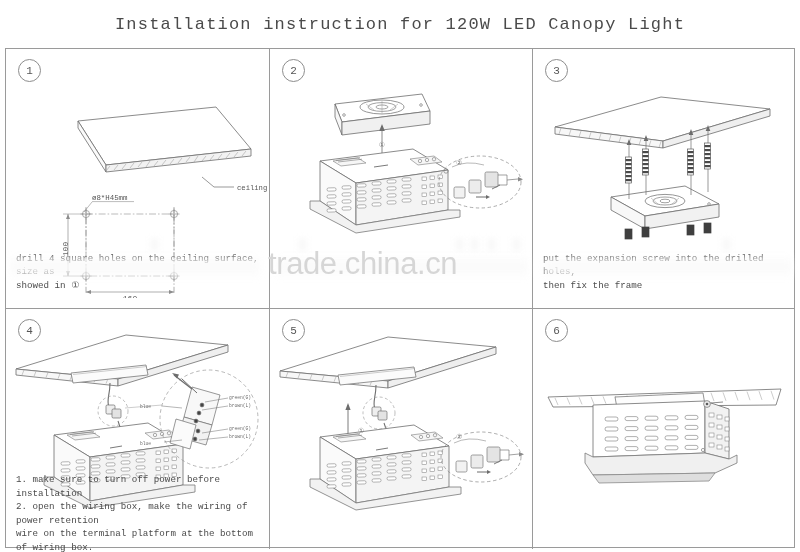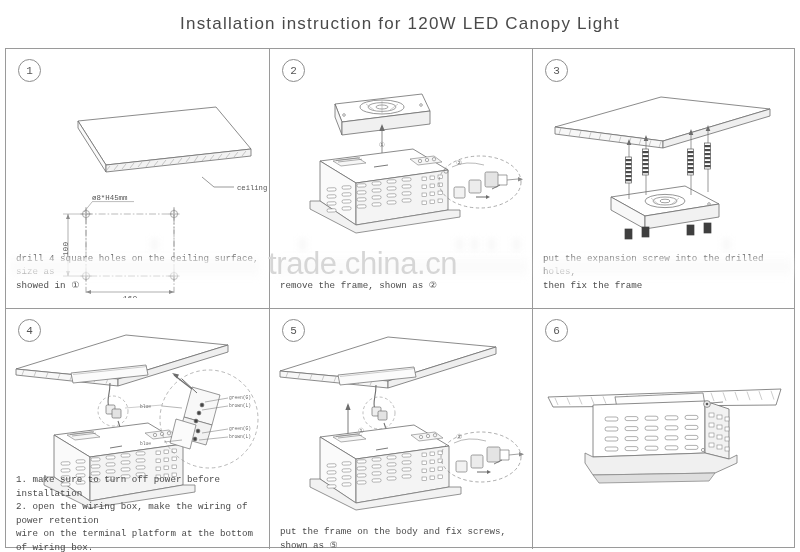--- a/index.html
+++ b/index.html
@@ -10,21 +10,21 @@
   }
   #sheet{position:absolute;inset:0;width:800px;height:552px;}
 
   
   .title-bar{
     position:absolute;left:0;top:0;width:800px;height:48px;
     display:flex;align-items:center;justify-content:center;
   }
   .title-text{
     font-size:17px;letter-spacing:1.2px;color:#4a4a4a;white-space:nowrap;
-    font-family:Liberation Sans, sans-serif;
+    font-family:Liberation Mono, monospace;
   }
 
   
   .frame{
     position:absolute;left:5px;top:48px;width:790px;height:500px;
     border:1px solid #9a9a9a;box-sizing:border-box;
   }
   .vline{position:absolute;top:0;width:1px;height:500px;background:#9a9a9a;}
   .hline{position:absolute;left:0;width:788px;height:1px;background:#9a9a9a;}
 
@@ -261,21 +261,20 @@
           <rect x="215" y="123" width="13" height="15" rx="1.6" fill="#e4e4e4" stroke="#7a7a7a"></rect>
           <path d="M228,126 l9,0 l0,10 l-9,0" stroke="#7a7a7a"></path>
           <line x1="237" y1="131" x2="248" y2="130" stroke="#7a7a7a"></line>
           <path d="M248,128 l5,2.2 l-5,2.2 z" fill="#8a8a8a" stroke="none"></path>
 
           <path d="M206,148 l10,0" stroke="#6d6d6d" stroke-width="1"></path>
           <path d="M216,146 l4,2 l-4,2 z" fill="#6d6d6d" stroke="none"></path>
           <path d="M222,140 l8,-4" stroke="#6d6d6d" stroke-width="0.9"></path>
         </g>
       </svg>
-      <div class="caption">remove the frame, shown as ②</div>
     </div>
 
     <div class="panel pw" style="left:527px;top:0;">
       <div class="step-badge">3</div>
       <svg class="art" viewBox="0 0 262 249">
         <g fill="none" stroke="#6d6d6d" stroke-width="0.8">
 
           <path d="M22,78 L128,48 L237,60 L130,92 Z" fill="#fff"></path>
           <path d="M22,78 L22,85 L130,99 L130,92 Z" fill="#f7f7f7"></path>
           <path d="M130,92 L237,60 L237,67 L130,99 Z" fill="#efefef"></path>
@@ -592,21 +591,20 @@
           <rect x="201" y="146" width="12" height="13" rx="1.6" fill="#ececec" stroke="#7a7a7a"></rect>
           <rect x="217" y="138" width="13" height="15" rx="1.6" fill="#e4e4e4" stroke="#7a7a7a"></rect>
           <path d="M230,141 l9,0 l0,10 l-9,0" stroke="#7a7a7a"></path>
           <line x1="239" y1="146" x2="249" y2="145" stroke="#7a7a7a"></line>
           <path d="M249,143 l5,2.2 l-5,2.2 z" fill="#8a8a8a" stroke="none"></path>
           <path d="M207,163 l10,0" stroke="#6d6d6d" stroke-width="1"></path>
           <path d="M217,161 l4,2 l-4,2 z" fill="#6d6d6d" stroke="none"></path>
           <path d="M224,155 l8,-4" stroke="#6d6d6d" stroke-width="0.9"></path>
         </g>
       </svg>
-      <div class="caption">put the frame on the body and fix screws, shown as ⑤</div>
     </div>
 
     <div class="panel pw" style="left:527px;top:260px;">
       <div class="step-badge">6</div>
       <svg class="art" viewBox="0 0 262 249">
         <g fill="none" stroke="#6d6d6d" stroke-width="0.8">
 
           <path d="M15,88 L248,80 L243,96 L20,98 Z" fill="#fff"></path>
           <g stroke="#8d8d8d" stroke-width="0.45">
             <line x1="22" y1="89" x2="25" y2="96"></line>

